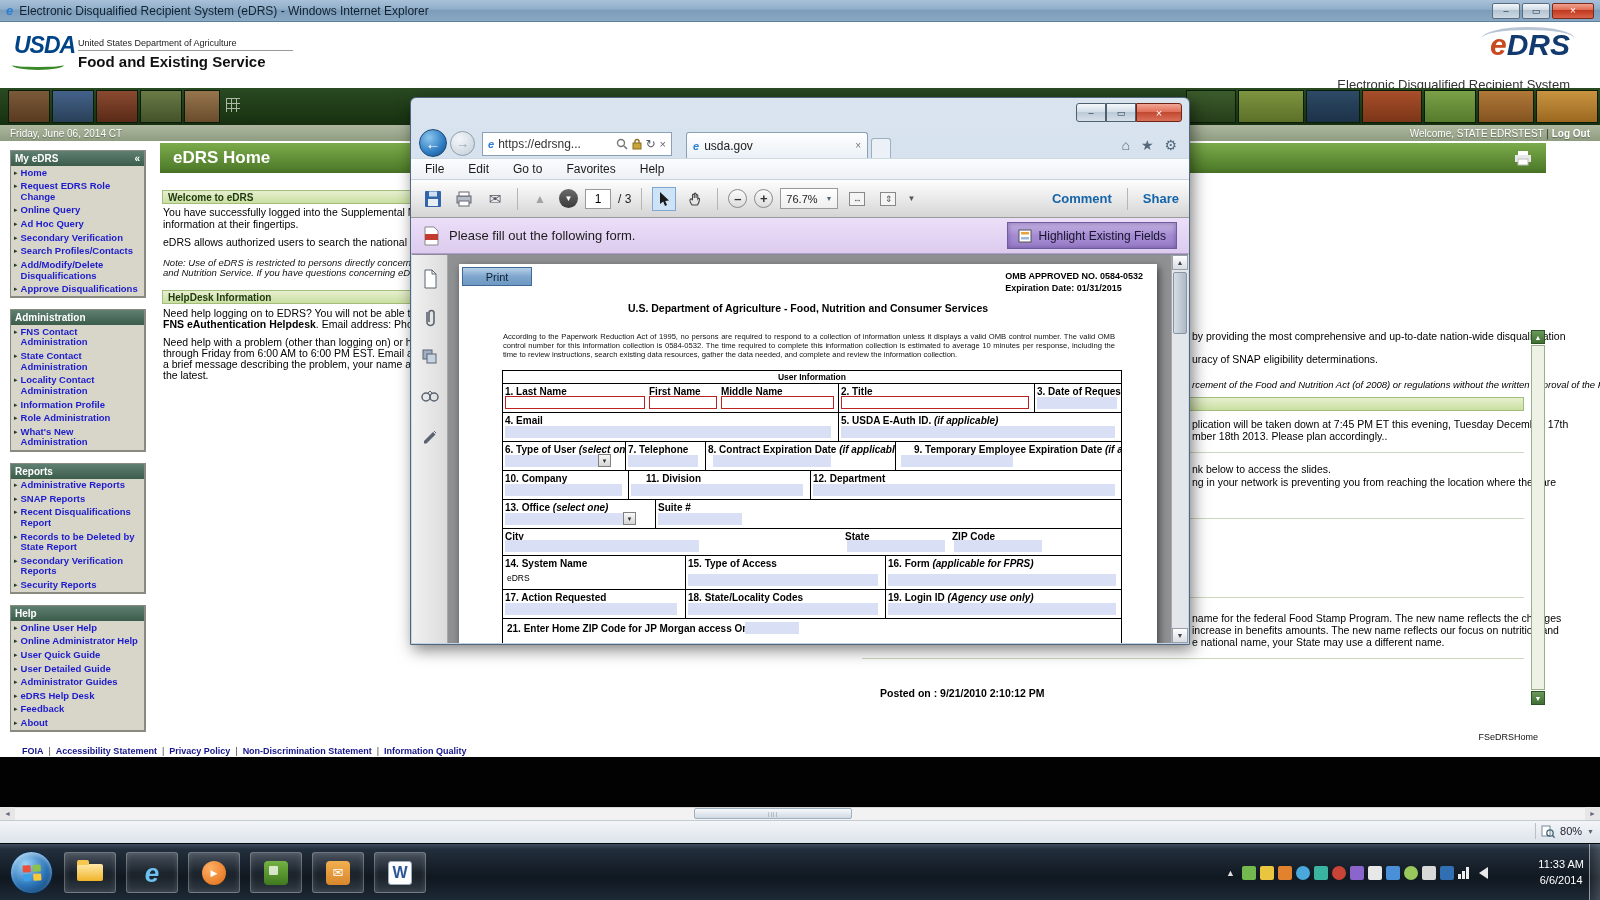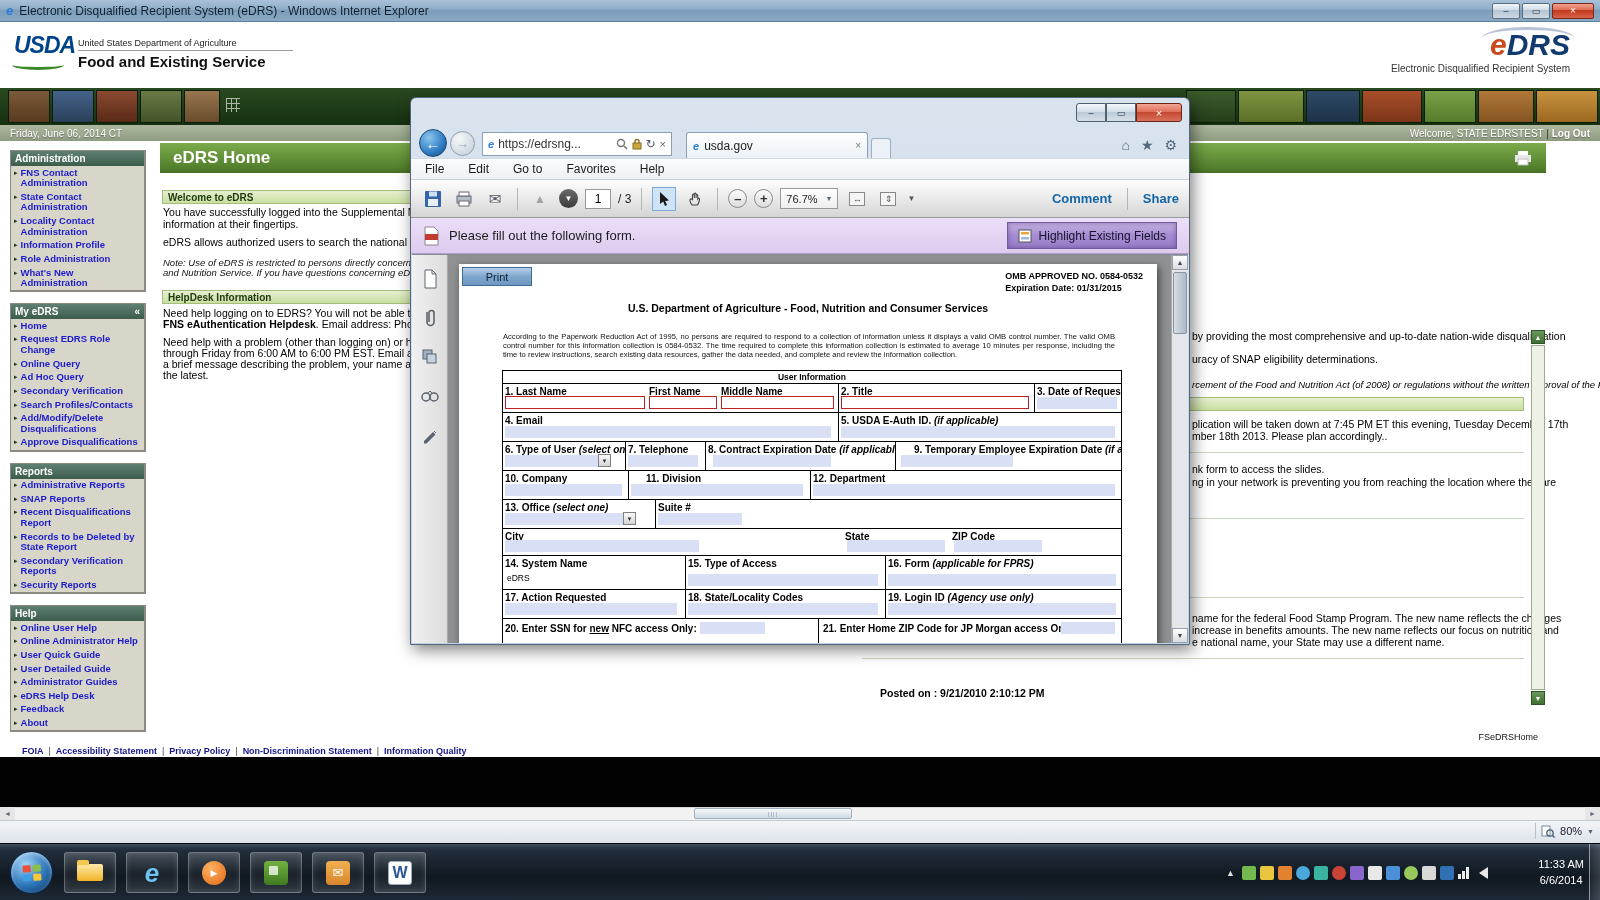--- a/index.html
+++ b/index.html
@@ -18,21 +18,21 @@
 
 .hdr{position:absolute;top:22px;left:0;width:100%;height:66px;background:#fff}
 .usda-txt{position:absolute;left:14px;top:10px;font-size:23px;font-weight:bold;font-style:italic;color:#004488;letter-spacing:-1px}
 .usda-swoosh{position:absolute;left:12px;top:38px;width:52px;height:10px;border-bottom:3px solid #3a8a28;border-radius:50%}
 .hdr-dept{position:absolute;left:78px;top:16px;font-size:9px;color:#222}
 .hdr-rule{position:absolute;left:78px;top:28px;width:215px;height:1px;background:#999}
 .hdr-agency{position:absolute;left:78px;top:31px;font-size:15px;font-weight:bold;color:#111}
 .edrs-logo{position:absolute;right:30px;top:8px;text-align:right}
 .edrs-big{font-size:30px;font-weight:bold;font-style:italic;color:#123a6e;line-height:1}
 .edrs-big .e-red{color:#c84a1e}
-.edrs-sub{font-size:10px;color:#333;margin-top:3px}
+.edrs-sub{font-size:13px;color:#333;margin-top:17px}
 .edrs-arc{position:absolute;right:-4px;top:-3px;width:92px;height:22px;border-top:3px solid #b8c4d4;border-radius:50%}
 
 
 .band{position:absolute;top:88px;left:0;width:100%;height:37px;background:linear-gradient(#2a4a22,#16300f)}
 .ph{position:absolute;top:2px;height:33px;border:1px solid #0a1d0a}
 .grid-ic{position:absolute;left:226px;top:10px;width:14px;height:14px;background:
  linear-gradient(#cfd8c8 1px,transparent 1px),linear-gradient(90deg,#cfd8c8 1px,transparent 1px);background-size:5px 5px;opacity:.8}
 
 
 .dateb{position:absolute;top:125px;left:0;width:100%;height:16px;background:linear-gradient(#aeb8a0,#8e9c80);display:flex;align-items:center;justify-content:space-between;padding:0 10px;font-size:10px;color:#fff;text-shadow:0 1px 1px rgba(0,0,0,.35)}
@@ -212,83 +212,83 @@
           <rect x="2" y="5" width="16" height="7" fill="#e8e8e8"></rect>
           <rect x="5" y="1" width="10" height="4" fill="#fff"></rect>
           <rect x="5" y="9" width="10" height="6" fill="#fff" stroke="#bbb"></rect>
         </svg>
       </span>
   </div>
 
   <div class="sbar">
     <div class="sbox">
       <div class="shead">
-          <span>Administration</span>
-        </div>
-      <div class="sitem">
-          <span class="sbul">▸</span>
-          <span>FNS Contact Administration</span>
-        </div>
-      <div class="sitem">
-          <span class="sbul">▸</span>
-          <span>State Contact Administration</span>
-        </div>
-      <div class="sitem">
-          <span class="sbul">▸</span>
-          <span>Locality Contact Administration</span>
-        </div>
-      <div class="sitem">
-          <span class="sbul">▸</span>
-          <span>Information Profile</span>
-        </div>
-      <div class="sitem">
-          <span class="sbul">▸</span>
-          <span>Role Administration</span>
-        </div>
-      <div class="sitem">
-          <span class="sbul">▸</span>
-          <span>What's New Administration</span>
+          <span>My eDRS</span>
+          <span>«</span>
+        </div>
+      <div class="sitem">
+          <span class="sbul">▸</span>
+          <span>Home</span>
+        </div>
+      <div class="sitem">
+          <span class="sbul">▸</span>
+          <span>Request EDRS Role Change</span>
+        </div>
+      <div class="sitem">
+          <span class="sbul">▸</span>
+          <span>Online Query</span>
+        </div>
+      <div class="sitem">
+          <span class="sbul">▸</span>
+          <span>Ad Hoc Query</span>
+        </div>
+      <div class="sitem">
+          <span class="sbul">▸</span>
+          <span>Secondary Verification</span>
+        </div>
+      <div class="sitem">
+          <span class="sbul">▸</span>
+          <span>Search Profiles/Contacts</span>
+        </div>
+      <div class="sitem">
+          <span class="sbul">▸</span>
+          <span>Add/Modify/Delete Disqualifications</span>
+        </div>
+      <div class="sitem">
+          <span class="sbul">▸</span>
+          <span>Approve Disqualifications</span>
         </div>
     </div>
     <div class="sbox">
       <div class="shead">
-          <span>My eDRS</span>
-          <span>«</span>
-        </div>
-      <div class="sitem">
-          <span class="sbul">▸</span>
-          <span>Home</span>
-        </div>
-      <div class="sitem">
-          <span class="sbul">▸</span>
-          <span>Request EDRS Role Change</span>
-        </div>
-      <div class="sitem">
-          <span class="sbul">▸</span>
-          <span>Online Query</span>
-        </div>
-      <div class="sitem">
-          <span class="sbul">▸</span>
-          <span>Ad Hoc Query</span>
-        </div>
-      <div class="sitem">
-          <span class="sbul">▸</span>
-          <span>Secondary Verification</span>
-        </div>
-      <div class="sitem">
-          <span class="sbul">▸</span>
-          <span>Search Profiles/Contacts</span>
-        </div>
-      <div class="sitem">
-          <span class="sbul">▸</span>
-          <span>Add/Modify/Delete Disqualifications</span>
-        </div>
-      <div class="sitem">
-          <span class="sbul">▸</span>
-          <span>Approve Disqualifications</span>
+          <span>Administration</span>
+        </div>
+      <div class="sitem">
+          <span class="sbul">▸</span>
+          <span>FNS Contact Administration</span>
+        </div>
+      <div class="sitem">
+          <span class="sbul">▸</span>
+          <span>State Contact Administration</span>
+        </div>
+      <div class="sitem">
+          <span class="sbul">▸</span>
+          <span>Locality Contact Administration</span>
+        </div>
+      <div class="sitem">
+          <span class="sbul">▸</span>
+          <span>Information Profile</span>
+        </div>
+      <div class="sitem">
+          <span class="sbul">▸</span>
+          <span>Role Administration</span>
+        </div>
+      <div class="sitem">
+          <span class="sbul">▸</span>
+          <span>What's New Administration</span>
         </div>
     </div>
     <div class="sbox">
       <div class="shead">
           <span>Reports</span>
         </div>
       <div class="sitem">
           <span class="sbul">▸</span>
           <span>Administrative Reports</span>
         </div>
@@ -366,21 +366,21 @@
   <div class="tl" style="left:163px;top:358px">a brief message describing the problem, your name and a pho</div>
   <div class="tl" style="left:163px;top:369px">the latest.</div>
 
   <div class="frag" style="top:330px">by providing the most comprehensive and up-to-date nation-wide disqualification</div>
   <div class="frag" style="top:353px">uracy of SNAP eligibility determinations.</div>
   <div class="frag i" style="top:379px">rcement of the Food and Nutrition Act (of 2008) or regulations without the written approval of the Food</div>
   <div class="shd" style="left:862px;top:397px;width:662px"></div>
   <div class="frag" style="top:418px">plication will be taken down at 7:45 PM ET this evening, Tuesday December 17th</div>
   <div class="frag" style="top:430px">mber 18th 2013. Please plan accordingly..</div>
   <div class="div-ln" style="left:862px;top:452px;width:662px"></div>
-  <div class="frag" style="top:463px">nk form to access the slides.</div>
+  <div class="frag" style="top:463px">nk below to access the slides.</div>
   <div class="frag" style="top:476px">ng in your network is preventing you from reaching the location where they are</div>
   <div class="div-ln" style="left:862px;top:518px;width:662px"></div>
   <div class="div-ln" style="left:862px;top:597px;width:662px"></div>
   <div class="frag" style="top:612px">name for the federal Food Stamp Program. The new name reflects the changes</div>
   <div class="frag" style="top:624px">increase in benefits amounts. The new name reflects our focus on nutrition and</div>
   <div class="frag" style="top:636px">e national name, your State may use a different name.</div>
   <div class="div-ln" style="left:862px;top:658px;width:662px"></div>
   <div class="tl" style="left:880px;top:687px;font-weight:bold">Posted on : 9/21/2010 2:10:12 PM</div>
 
   <div class="gsb-btn" style="top:330px">▲</div>
@@ -694,24 +694,20 @@
                 <span class="abs-lab" style="left:2px">18. State/Locality Codes</span>
                 <span class="fin" style="left:2px;width:190px"></span>
               </div>
               <div class="fc" style="flex:1">
                 <span class="abs-lab" style="left:2px"><span>19. Login ID</span> <i>(Agency use only)</i></span>
                 <span class="fin" style="left:2px;width:228px"></span>
               </div>
             </div>
 
             <div class="frow" style="height:28px">
-              <div class="fc" style="width:315px">
-                <span class="abs-lab" style="left:2px;top:4px"><span>20. Enter SSN for</span> <span style="text-decoration:underline">new</span> <span>NFC access Only:</span></span>
-                <span class="fin" style="left:197px;top:3px;bottom:auto;width:65px"></span>
-              </div>
               <div class="fc" style="flex:1">
                 <span class="abs-lab" style="left:4px;top:4px">21. Enter Home ZIP Code for JP Morgan access Only:</span>
                 <span class="fin" style="left:242px;top:3px;bottom:auto;width:54px"></span>
               </div>
             </div>
           </div>
         </div>
       </div>
       <div class="vscroll">
         <div class="vbtn" style="top:0">▲</div>

